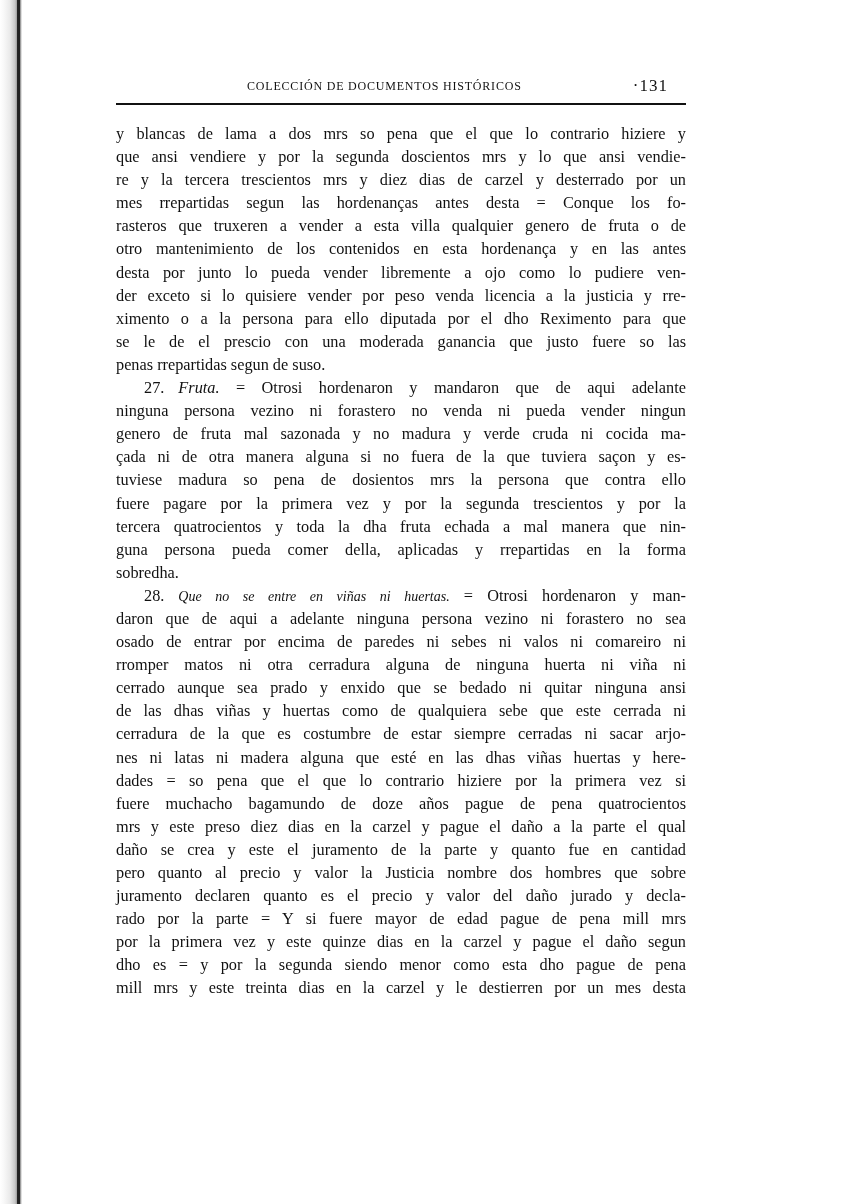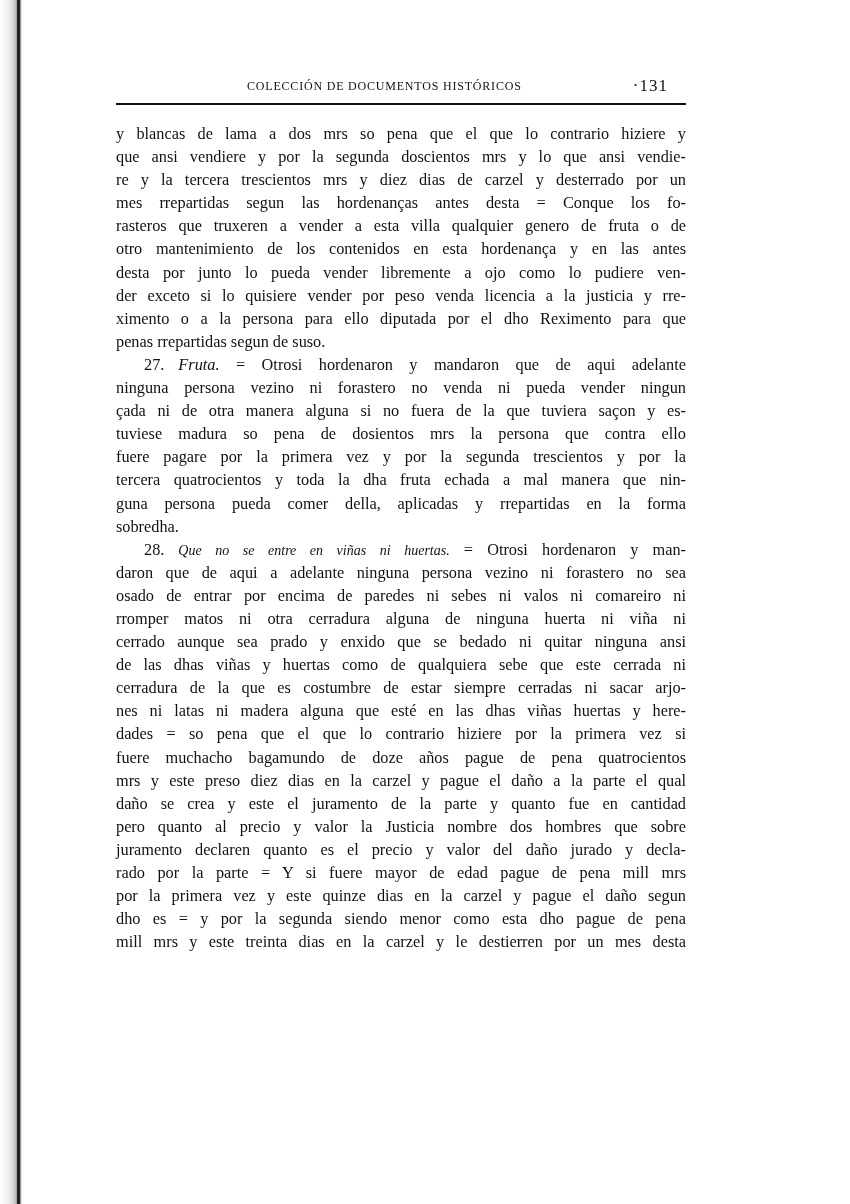--- a/index.html
+++ b/index.html
@@ -58,26 +58,28 @@
   <div>
     <span class="line">y blancas de lama a dos mrs so pena que el que lo contrario hiziere y</span>
     <span class="line">que ansi vendiere y por la segunda doscientos mrs y lo que ansi vendie-</span>
     <span class="line">re y la tercera trescientos mrs y diez dias de carzel y desterrado por un</span>
     <span class="line">mes rrepartidas segun las hordenanças antes desta = Conque los fo-</span>
     <span class="line">rasteros que truxeren a vender a esta villa qualquier genero de fruta o de</span>
     <span class="line">otro mantenimiento de los contenidos en esta hordenança y en las antes</span>
     <span class="line">desta por junto lo pueda vender libremente a ojo como lo pudiere ven-</span>
     <span class="line">der exceto si lo quisiere vender por peso venda licencia a la justicia y rre-</span>
     <span class="line">ximento o a la persona para ello diputada por el dho Reximento para que</span>
+    <span class="line">se le de el prescio con una moderada ganancia que justo fuere so las</span>
     <span class="line last">penas rrepartidas segun de suso.</span>
   </div>
 
   <div>
     <span class="line indent"><span class="num">27.</span><span class="rubric">Fruta.</span> <span>= Otrosi hordenaron y mandaron que de aqui adelante</span></span>
     <span class="line">ninguna persona vezino ni forastero no venda ni pueda vender ningun</span>
+    <span class="line">genero de fruta mal sazonada y no madura y verde cruda ni cocida ma-</span>
     <span class="line">çada ni de otra manera alguna si no fuera de la que tuviera saçon y es-</span>
     <span class="line">tuviese madura so pena de dosientos mrs la persona que contra ello</span>
     <span class="line">fuere pagare por la primera vez y por la segunda trescientos y por la</span>
     <span class="line">tercera quatrocientos y toda la dha fruta echada a mal manera que nin-</span>
     <span class="line">guna persona pueda comer della, aplicadas y rrepartidas en la forma</span>
     <span class="line last">sobredha.</span>
   </div>
 
   <div>
     <span class="line indent"><span class="num">28.</span><span class="rubric small">Que no se entre en viñas ni huertas.</span> <span>= Otrosi hordenaron y man-</span></span>

